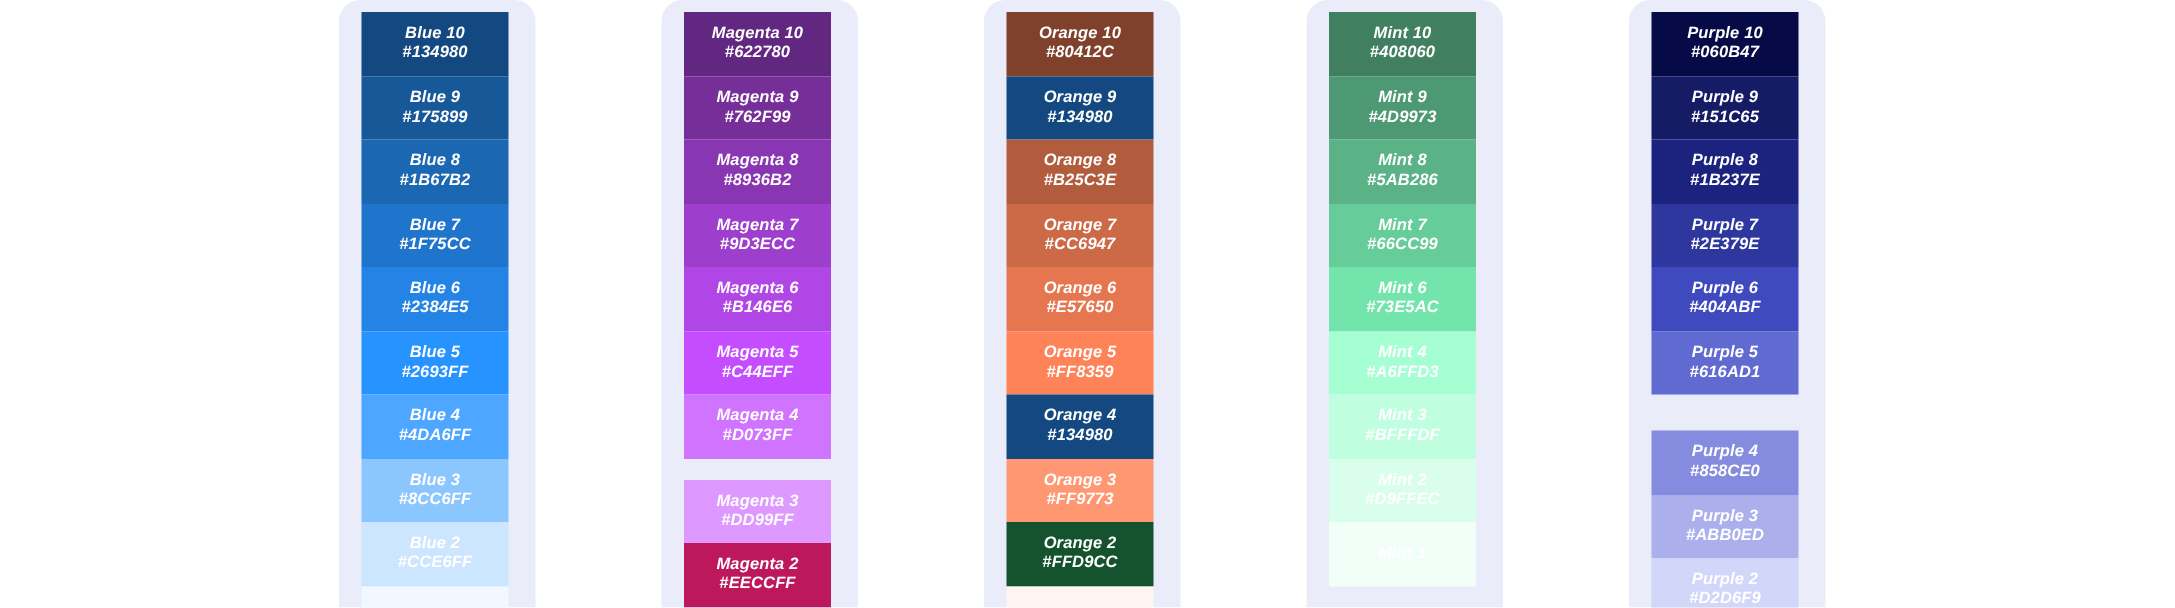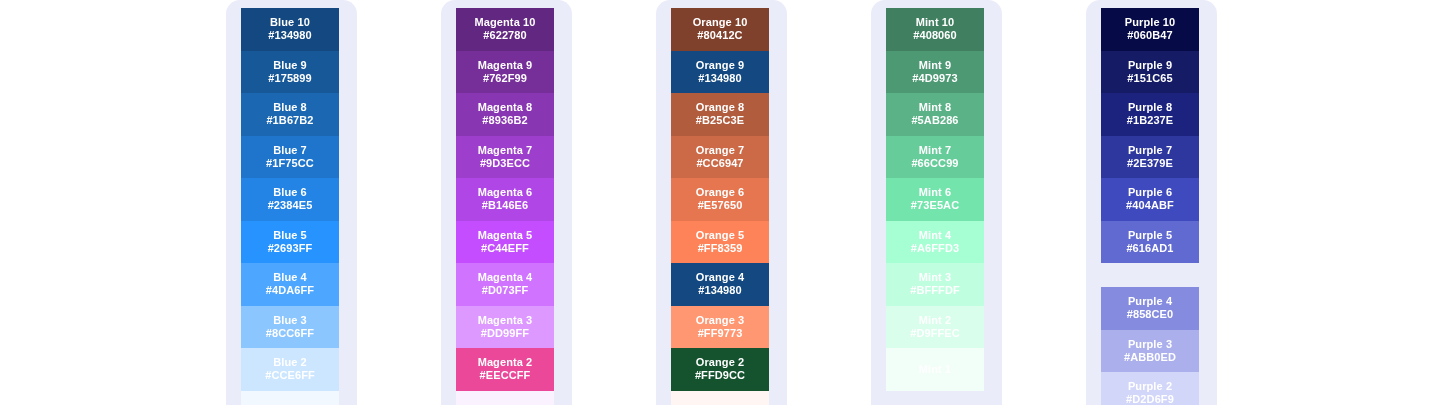--- a/index.html
+++ b/index.html
@@ -24,20 +24,21 @@
     padding-left: 226px;
     box-sizing: border-box;
   }
 
   .palette-column {
     position: relative;
     width: 131px;
     margin-right: 84px;
     height: 349px;
     flex: 0 0 auto;
+    font-style: italic;
   }
 
   
   .column-card {
     position: absolute;
     top: 0;
     left: 0;
     width: 131px;
     height: 405px;
     background: #ebecfa;
@@ -143,25 +144,25 @@
           <span class="swatch-hex" style="color: rgb(255, 255, 255);">#B146E6</span>
         </div>
         <div class="swatch" style="background: rgb(196, 78, 255);">
           <span class="swatch-name" style="color: rgb(255, 255, 255);">Magenta 5</span>
           <span class="swatch-hex" style="color: rgb(255, 255, 255);">#C44EFF</span>
         </div>
         <div class="swatch" style="background: rgb(208, 115, 255);">
           <span class="swatch-name" style="color: rgb(255, 255, 255);">Magenta 4</span>
           <span class="swatch-hex" style="color: rgb(255, 255, 255);">#D073FF</span>
         </div>
-        <div class="swatch" style="background: rgb(221, 153, 255);">
+        <div class="swatch" style="background: rgb(221, 153, 255); margin-top: 14px;">
           <span class="swatch-name" style="color: rgb(255, 255, 255);">Magenta 3</span>
           <span class="swatch-hex" style="color: rgb(255, 255, 255);">#DD99FF</span>
         </div>
-        <div class="swatch" style="background: #ec4899;">
+        <div class="swatch" style="background: #be185d;">
           <span class="swatch-name" style="color: rgb(255, 255, 255);">Magenta 2</span>
           <span class="swatch-hex" style="color: rgb(255, 255, 255);">#EECCFF</span>
         </div>
         <div class="swatch" style="background: rgb(251, 242, 255);">
           <span class="swatch-name" style="color: rgb(255, 255, 255);">Magenta 1</span>
         </div>
       </div>
     </div>
     <div class="palette-column">
       <div class="column-card" style="background: rgb(235, 236, 250);"></div>

